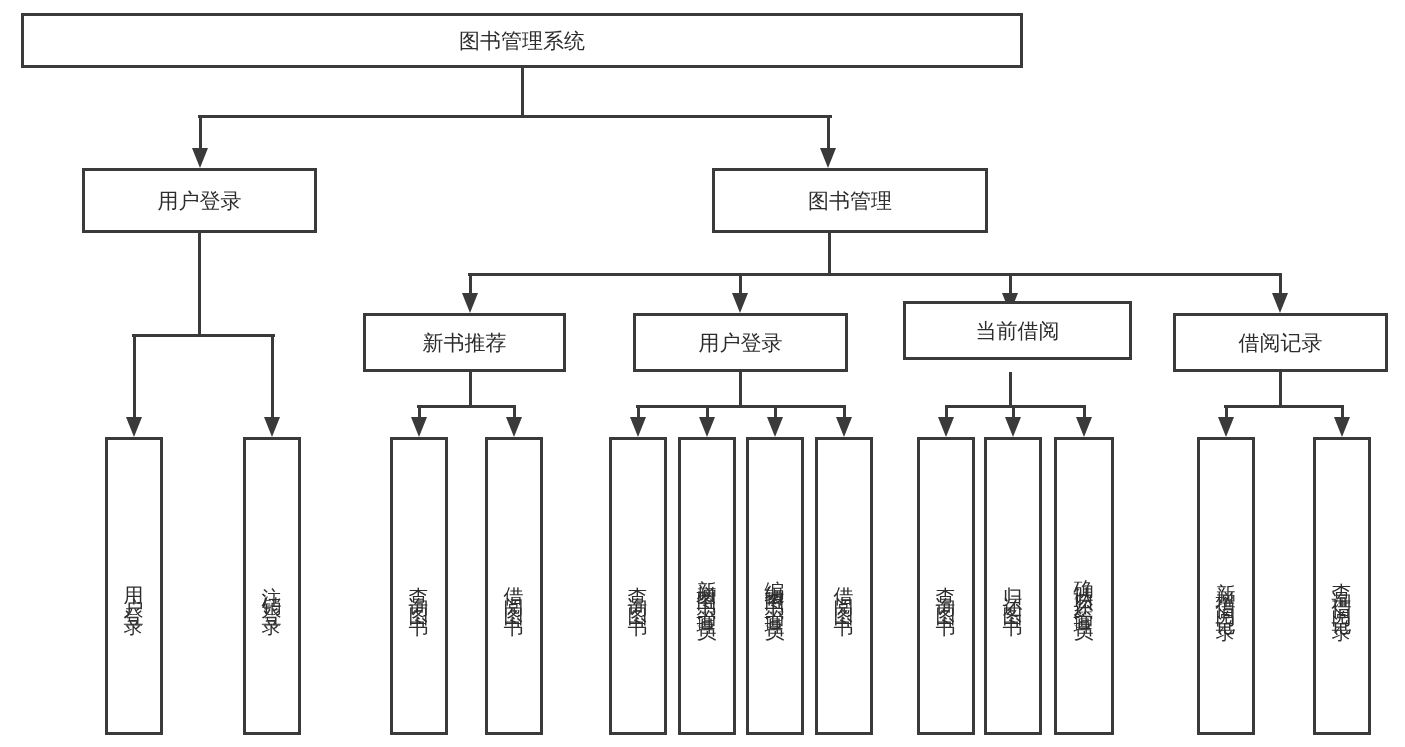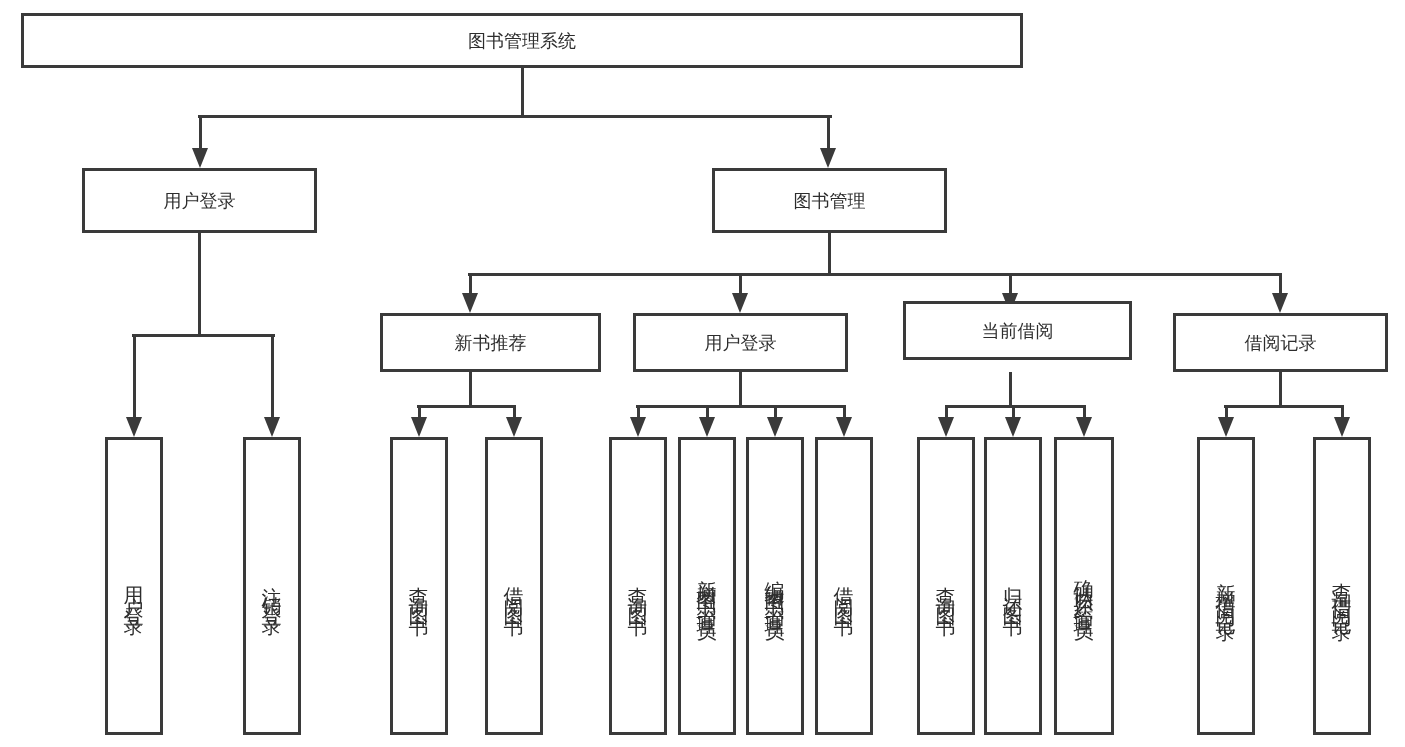--- a/index.html
+++ b/index.html
@@ -4,21 +4,21 @@
 <style>
   html,body{margin:0;padding:0;background:#ffffff;}
   .canvas{
     position:relative;width:1405px;height:747px;background:#ffffff;
     font-family:"Liberation Sans","DejaVu Sans",sans-serif;overflow:hidden;
   }
   .box{
     position:absolute;box-sizing:border-box;border:3px solid #3a3a3a;background:#ffffff;
     display:flex;align-items:center;justify-content:center;color:#2d2d2d;
   }
-  .lbl{font-size:18px;white-space:nowrap;}
+  .lbl{font-size:21px;white-space:nowrap;}
   .leaf{top:437px;width:58px;height:298px;}
   .vtext{
     writing-mode:vertical-rl;text-orientation:mixed;
     font-size:20px;line-height:1;letter-spacing:10px;padding-top:10px;white-space:nowrap;
   }
   .hline{position:absolute;height:3px;background:#3a3a3a;}
   .vline{position:absolute;width:3px;background:#3a3a3a;}
   .arrow{
     position:absolute;width:0;height:0;
     border-left:8px solid transparent;border-right:8px solid transparent;
@@ -41,21 +41,21 @@
   <div class="vline" style="left:521px;top:68px;height:47px;"></div>
   <div class="hline" style="left:198px;top:115px;width:634px;"></div>
   <div class="vline" style="left:199px;top:115px;height:35px;"></div>
   <div class="arrow" style="left:192px;top:148px;"></div>
   <div class="vline" style="left:827px;top:115px;height:35px;"></div>
   <div class="arrow" style="left:820px;top:148px;"></div>
 
   <div class="box" style="left:82px;top:168px;width:235px;height:65px;">
     <span class="lbl">用户登录</span>
   </div>
-  <div class="box" style="left:712px;top:168px;width:235px;height:65px;">
+  <div class="box" style="left:712px;top:168px;width:276px;height:65px;">
     <span class="lbl">图书管理</span>
   </div>
 
   <div class="vline" style="left:198px;top:233px;height:104px;"></div>
   <div class="hline" style="left:132px;top:334px;width:143px;"></div>
   <div class="vline" style="left:133px;top:334px;height:86px;"></div>
   <div class="arrow" style="left:126px;top:417px;"></div>
   <div class="vline" style="left:271px;top:334px;height:86px;"></div>
   <div class="arrow" style="left:264px;top:417px;"></div>
 
@@ -63,21 +63,21 @@
   <div class="hline" style="left:468px;top:273px;width:814px;"></div>
   <div class="vline" style="left:469px;top:273px;height:24px;"></div>
   <div class="arrow" style="left:462px;top:293px;"></div>
   <div class="vline" style="left:739px;top:273px;height:24px;"></div>
   <div class="arrow" style="left:732px;top:293px;"></div>
   <div class="vline" style="left:1009px;top:273px;height:24px;"></div>
   <div class="arrow" style="left:1002px;top:293px;"></div>
   <div class="vline" style="left:1279px;top:273px;height:24px;"></div>
   <div class="arrow" style="left:1272px;top:293px;"></div>
 
-  <div class="box" style="left:380px;top:313px;width:221px;height:59px;">
+  <div class="box" style="left:363px;top:313px;width:203px;height:59px;">
     <span class="lbl">新书推荐</span>
   </div>
   <div class="box" style="left:633px;top:313px;width:215px;height:59px;">
     <span class="lbl">用户登录</span>
   </div>
   <div class="box" style="left:903px;top:301px;width:229px;height:59px;">
     <span class="lbl">当前借阅</span>
   </div>
   <div class="box" style="left:1173px;top:313px;width:215px;height:59px;">
     <span class="lbl">借阅记录</span>

